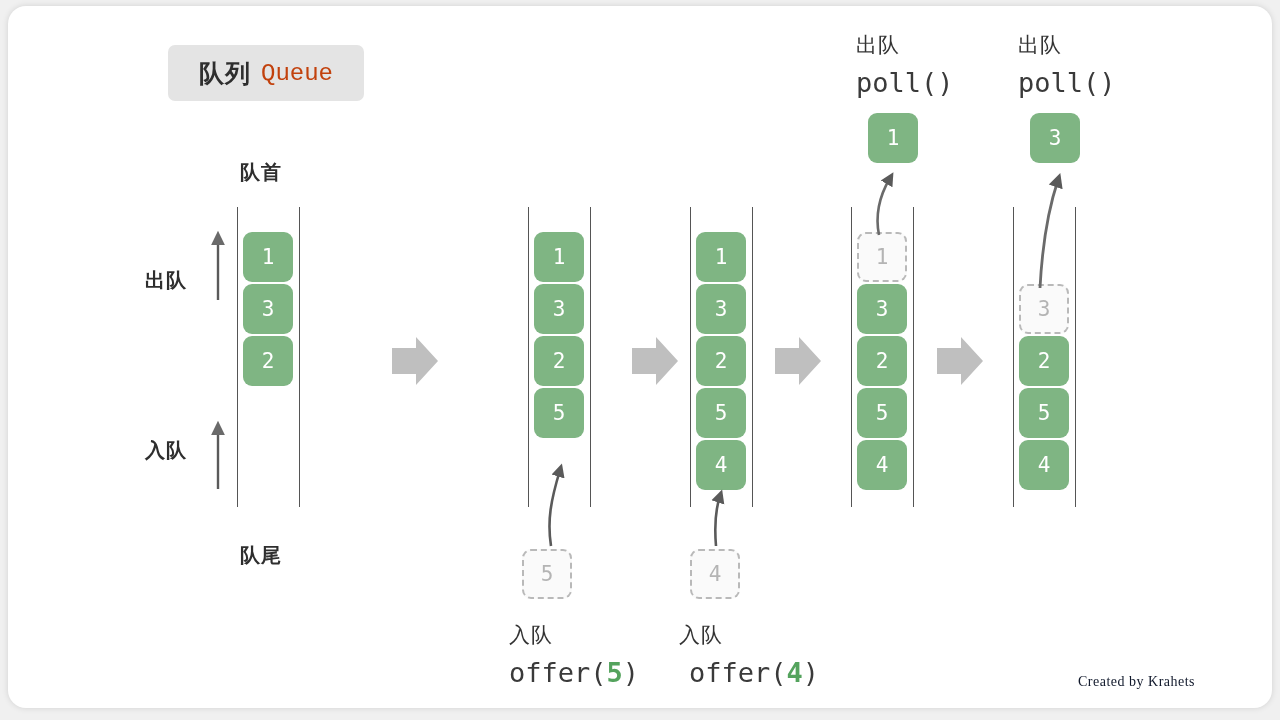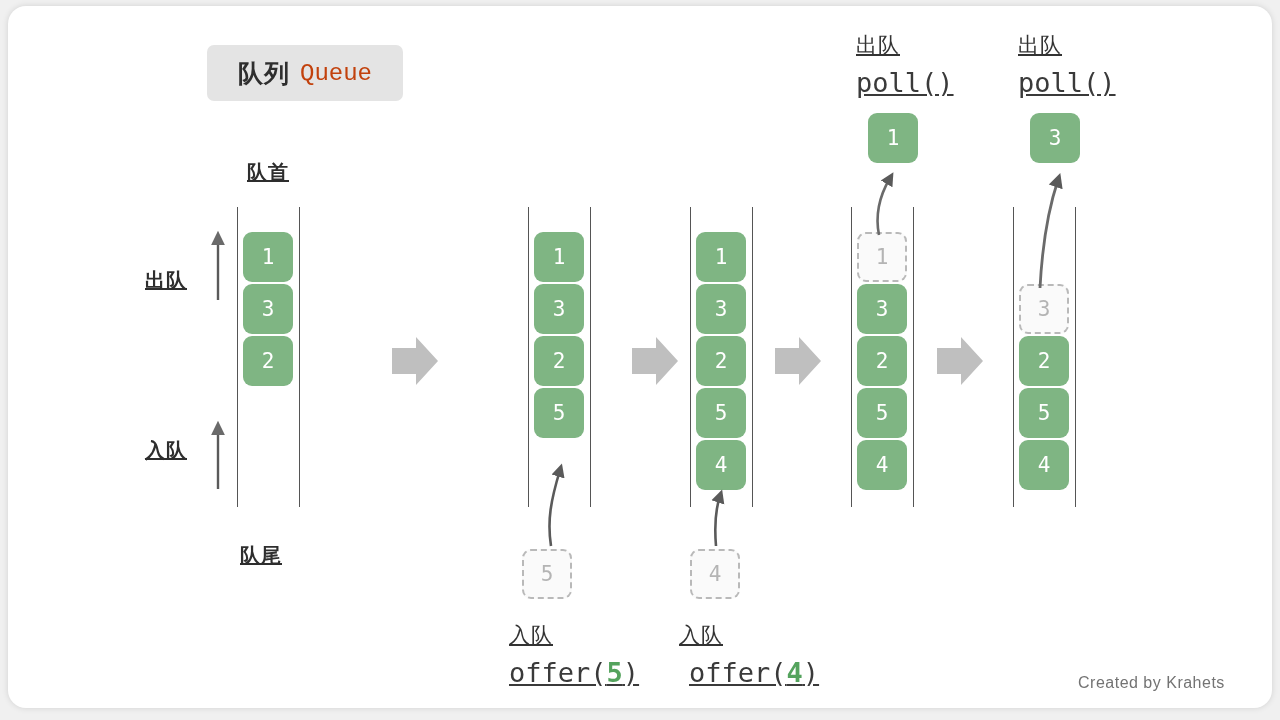--- a/index.html
+++ b/index.html
@@ -39,40 +39,38 @@
     left: 168px;
     top: 45px;
     width: 196px;
     height: 56px;
     background: #e4e4e4;
     border-radius: 7px;
     display: flex;
     align-items: center;
     justify-content: center;
     gap: 10px;
-    margin-left: 39px;
   }
   .title-cn {
     font-size: 25px;
     font-weight: bold;
     color: #2e2e2e;
     letter-spacing: 1px;
   }
   .title-en {
     font-family: Liberation Mono, monospace;
     font-size: 24px;
     color: #c2410c;
   }
 
   
   .lbl {
     position: absolute;
     white-space: pre;
     color: #333333;
-    text-decoration: underline;
   }
   .lbl-bold-cn {
     font-size: 20px;
     font-weight: bold;
     color: #2e2e2e;
     letter-spacing: 1px;
   }
   .lbl-mono {
     font-family: "DejaVu Sans Mono", "Liberation Mono", monospace;
     font-size: 27px;
@@ -130,38 +128,38 @@
     width: 1280px;
     height: 720px;
     pointer-events: none;
   }
 
   
   .watermark {
     position: absolute;
     left: 1078px;
     top: 674px;
-    font-family: Liberation Sans, sans-serif;
-    font-size: 16px;
-    color: #737373;
+    font-family: Liberation Serif, serif;
+    font-size: 14px;
+    color: #0f172a;
     letter-spacing: 0.5px;
   }
 </style>
 </head>
 <body>
 
 <div id="canvas">
   <div class="card"></div>
 
   <div class="title-chip">
     <span class="title-cn">队列</span>
     <span class="title-en">Queue</span>
   </div>
 
-  <div class="lbl lbl-bold-cn" style="left:247px; top:159px;">队首</div>
+  <div class="lbl lbl-bold-cn" style="left:240px; top:159px;">队首</div>
   <div class="lbl lbl-bold-cn" style="left:240px; top:542px;">队尾</div>
 
   <div class="lbl lbl-bold-cn" style="left:145px; top:267px;">出队</div>
   <div class="lbl lbl-bold-cn" style="left:145px; top:437px;">入队</div>
 
   <div class="column" style="left:237px; top:207px;">
     <div class="rail left"></div>
     <div class="rail right"></div>
     <div class="cell filled" style="left:6px; top:25px;">1</div>
     <div class="cell filled" style="left:6px; top:77px;">3</div>

